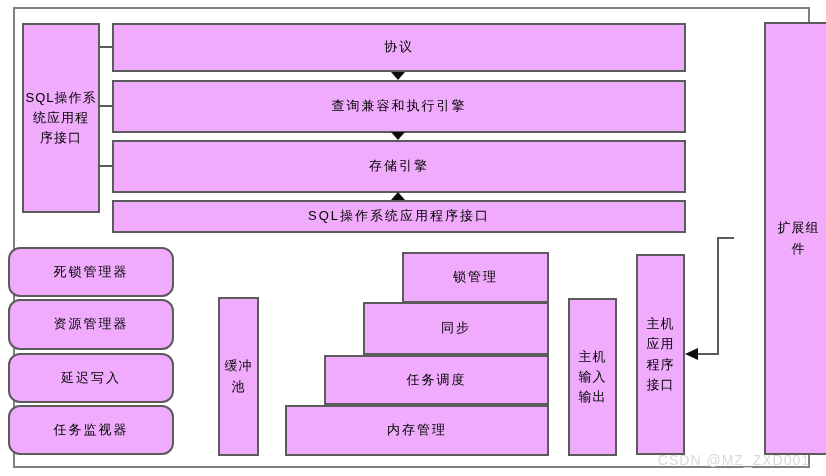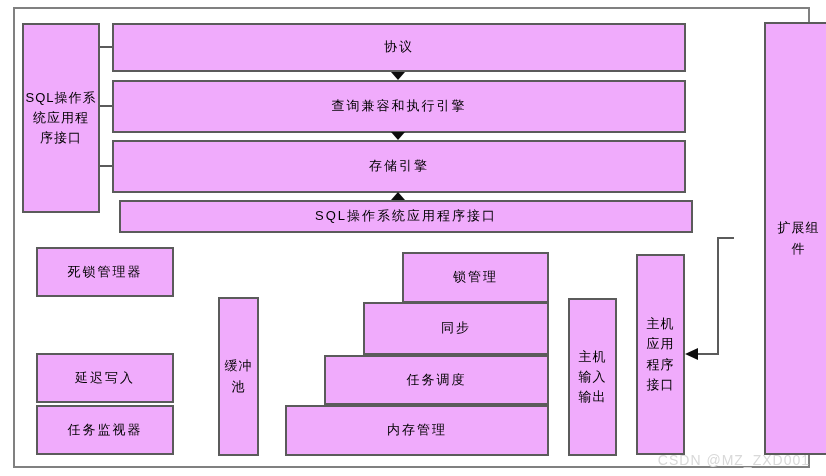--- a/index.html
+++ b/index.html
@@ -39,21 +39,21 @@
     white-space: pre-line;
   }
   .vlabel { letter-spacing: 1px; }
   
   .b-left-api   { left: 22px;  top: 23px;  width: 78px;  height: 190px; }
   
   .bar          { left: 112px; width: 574px; }
   .b-protocol   { top: 23px;  height: 49px; }
   .b-query      { top: 80px;  height: 53px; }
   .b-storage    { top: 140px; height: 53px; }
-  .b-sqlapi     { top: 200px; height: 33px; margin-left: 7px; }
+  .b-sqlapi     { top: 200px; height: 33px; }
   
   .stub {
     position: absolute;
     left: 100px; width: 12px; height: 2px;
     background: #5b5b5b;
   }
   .stub1 { top: 46px; }
   .stub2 { top: 105px; }
   .stub3 { top: 165px; }
   
@@ -69,21 +69,21 @@
   }
   .tri-up {
     border-left: 7px solid transparent;
     border-right: 7px solid transparent;
     border-bottom: 8px solid #0d0d0d;
   }
   .a1 { top: 72px; }
   .a2 { top: 132px; }
   .a3 { top: 192px; }
   
-  .mgr          { left: 36px; width: 138px; }
+  .mgr          { left: 8px; width: 166px; border-radius: 12px; }
   .b-deadlock   { top: 247px; height: 50px; }
   .b-resource   { top: 299px; height: 51px; }
   .b-lazywrite  { top: 353px; height: 50px; }
   .b-taskmon    { top: 405px; height: 50px; }
   
   .b-bufferpool { left: 218px; top: 297px; width: 41px; height: 159px; }
   
   .b-lockmgr    { left: 402px; top: 252px; width: 147px; height: 51px; }
   .b-sync       { left: 363px; top: 302px; width: 186px; height: 53px; }
   .b-sched      { left: 324px; top: 355px; width: 225px; height: 50px; }
@@ -146,20 +146,23 @@
     <span>SQL操作系统应用程序接口</span>
   </div>
 
   <div class="tri tri-down a1"></div>
   <div class="tri tri-down a2"></div>
   <div class="tri tri-up a3"></div>
 
   <div class="box mgr b-deadlock">
     <span>死锁管理器</span>
   </div>
+  <div class="box mgr b-resource">
+    <span>资源管理器</span>
+  </div>
   <div class="box mgr b-lazywrite">
     <span>延迟写入</span>
   </div>
   <div class="box mgr b-taskmon">
     <span>任务监视器</span>
   </div>
 
   <div class="box b-bufferpool vlabel">
     <span>缓冲
 池</span>

